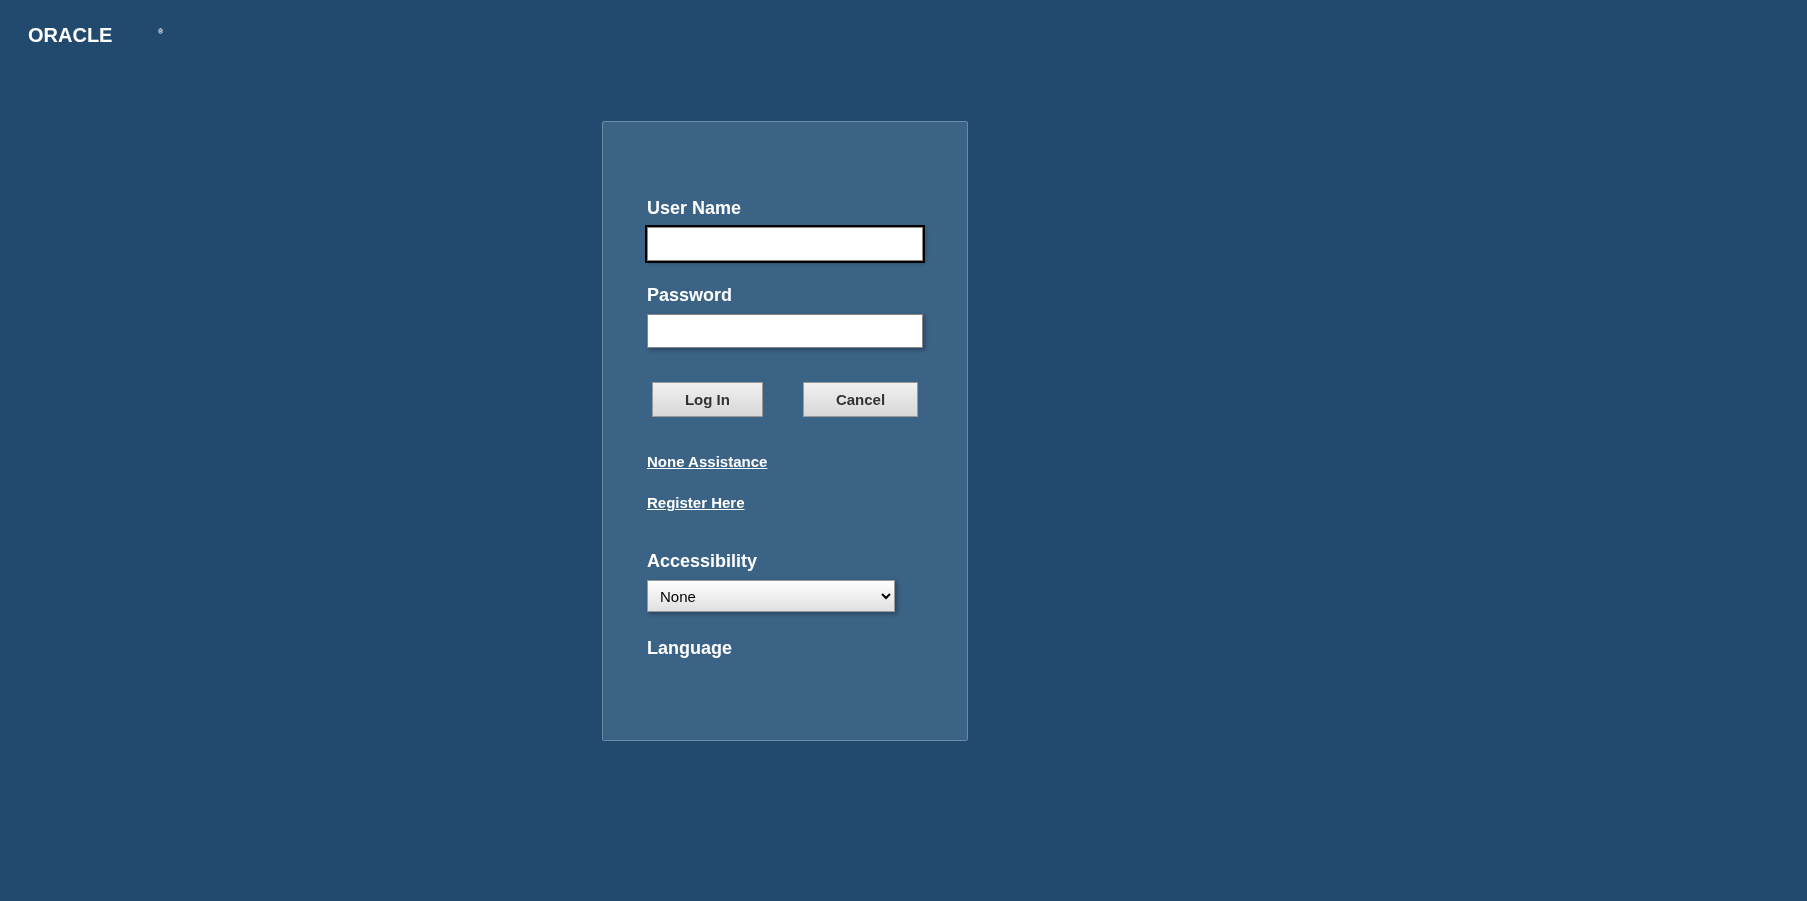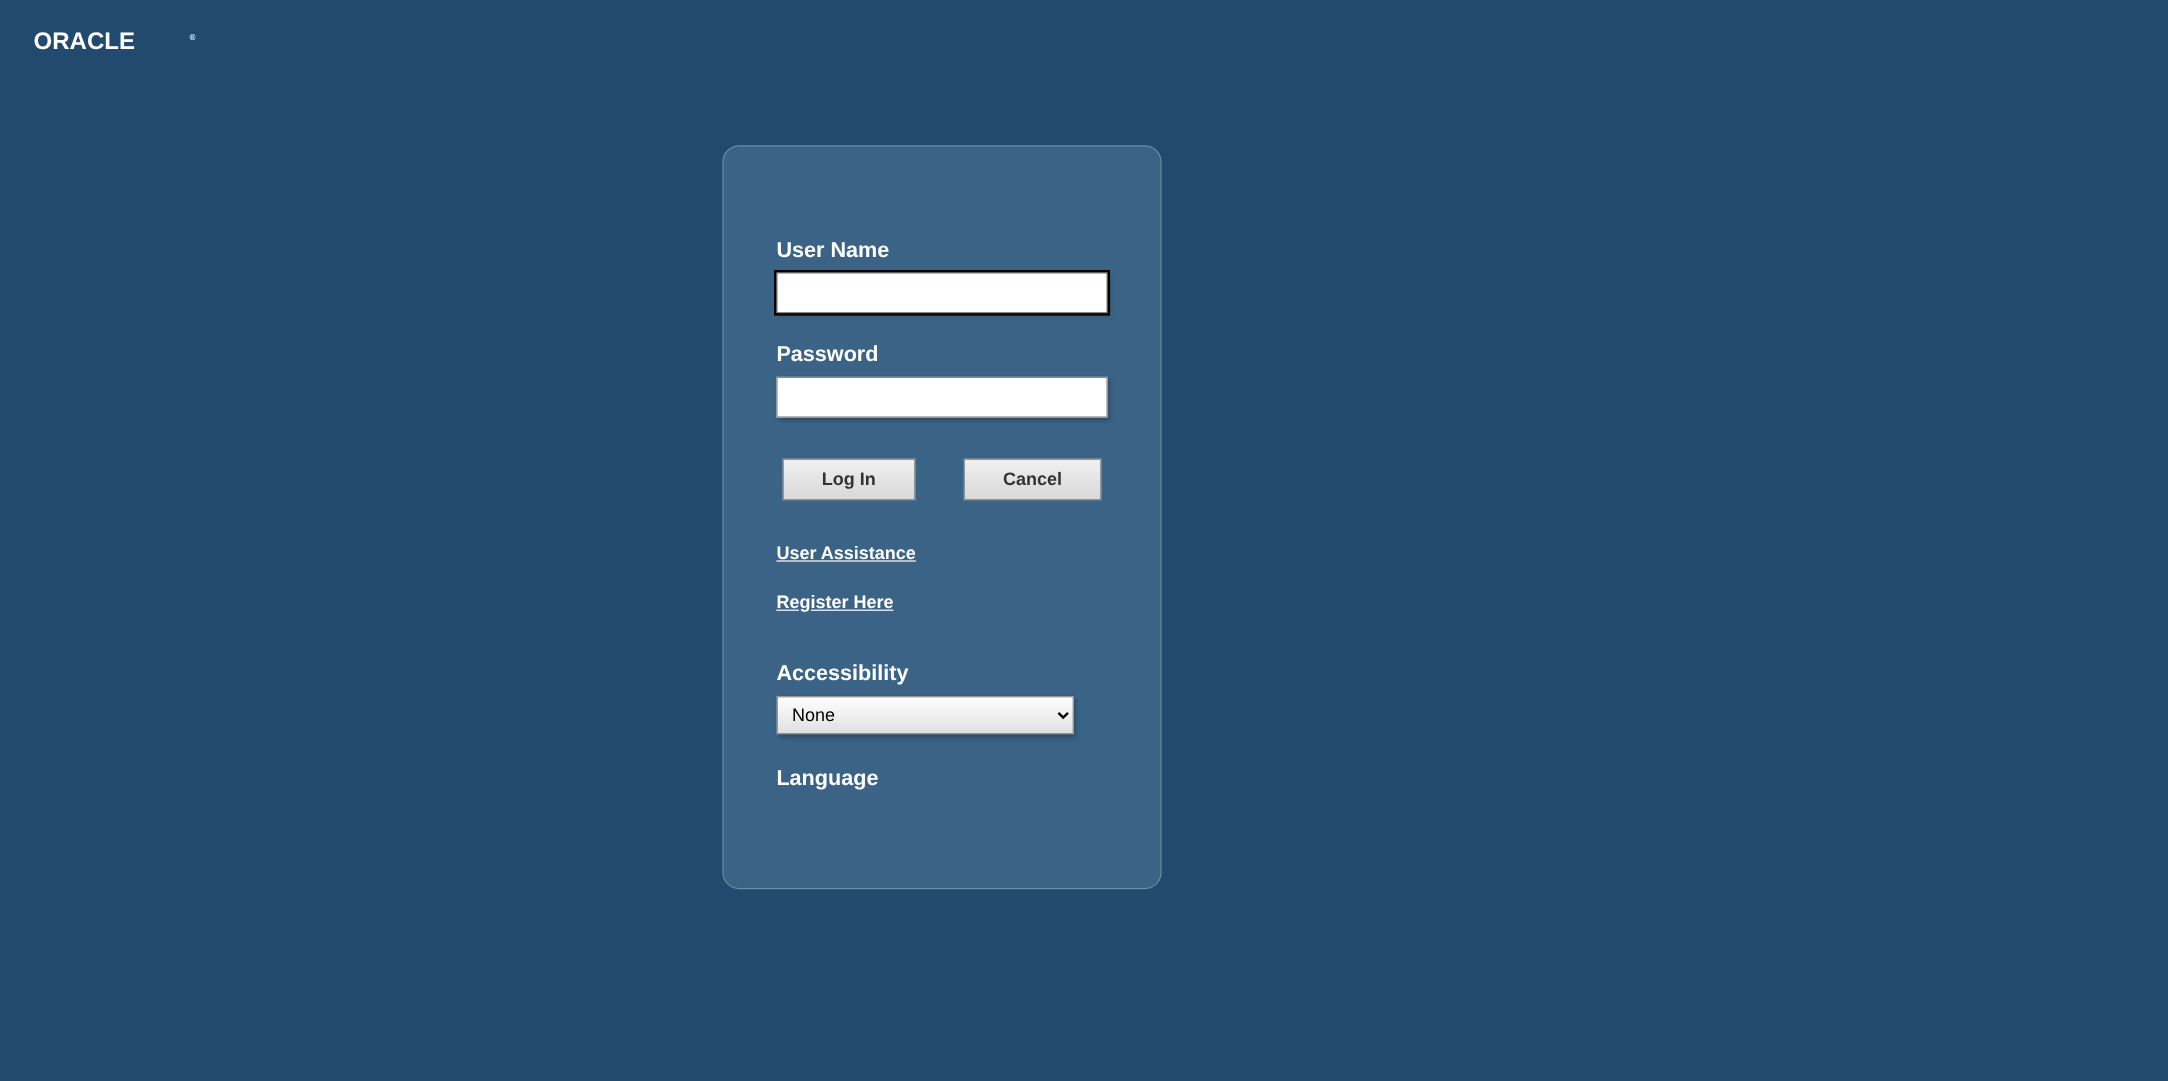--- a/index.html
+++ b/index.html
@@ -25,21 +25,21 @@
       font-family: Arial, sans-serif;
     }
     .login-panel {
       position: absolute;
       top: 121px;
       left: 602px;
       width: 366px;
       height: 620px;
       background-color: #3a6386;
       border: 1px solid #6b8aa5;
-      border-radius: 14px;
+      border-radius: 2px;
       padding: 76px 44px 50px 44px;
     }
     .field-label {
       color: #ffffff;
       font-size: 18px;
       font-weight: bold;
       margin-bottom: 8px;
       display: block;
     }
     .text-input {
@@ -112,21 +112,21 @@
   <input type="text" class="text-input focused" autofocus="" value="" style="">
 
   <label class="field-label">Password</label>
   <input type="password" class="text-input" value="" style="">
 
   <div class="button-row">
     <button class="btn">Log In</button>
     <button class="btn">Cancel</button>
   </div>
 
-  <a class="link-item">User Assistance</a>
+  <a class="link-item">None Assistance</a>
   <a class="link-item">Register Here</a>
 
   <div class="section-spacer"></div>
 
   <label class="field-label">Accessibility</label>
   <select class="select-input">
     <option>None</option>
   </select>
 
   <label class="field-label">Language</label>

